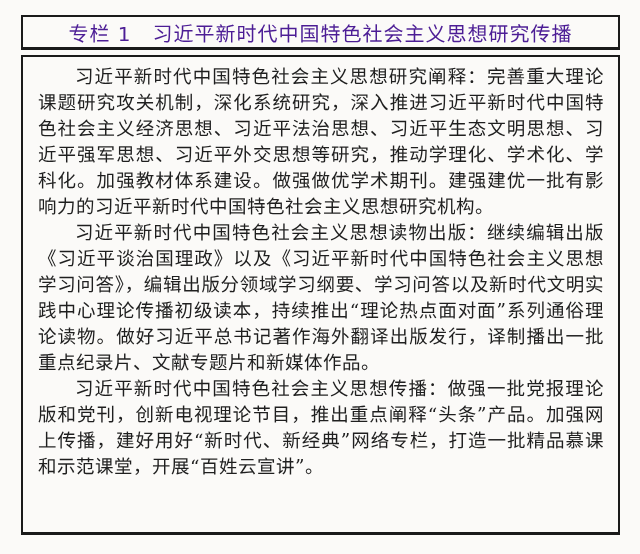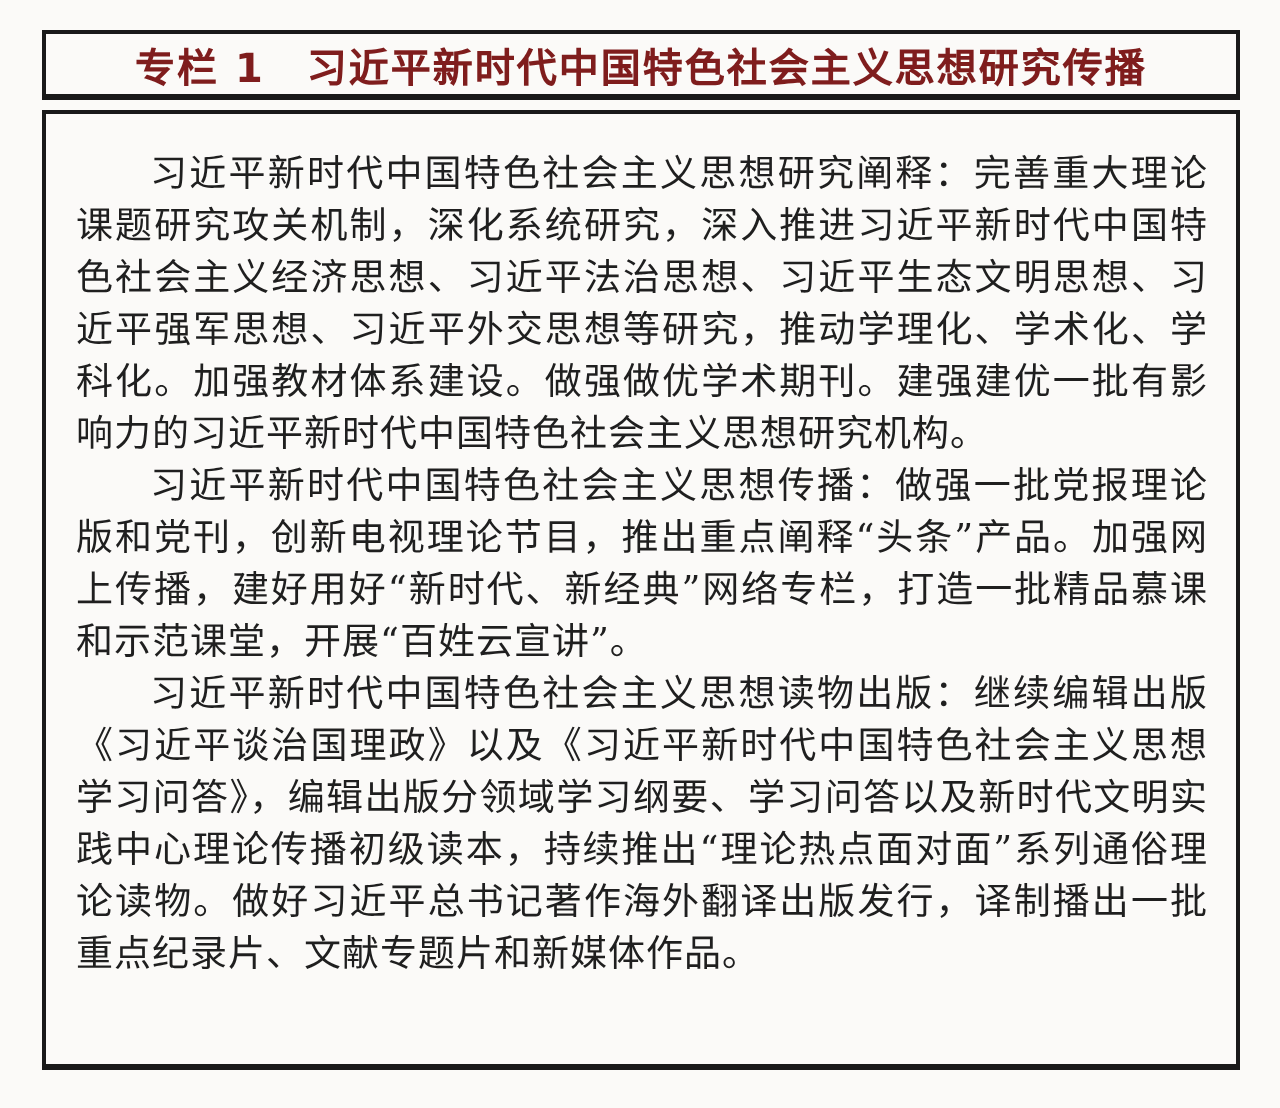--- a/index.html
+++ b/index.html
@@ -26,37 +26,37 @@
     box-sizing: border-box;
     border: 2px solid #1a1a1a;
     border-bottom-width: 3px;
     background: #fbfaf8;
     display: flex;
     align-items: center;
     justify-content: center;
   }
   .panel-title {
     font-family: "DejaVu Sans", "Liberation Sans", sans-serif;
-    font-weight: bold;
+    font-weight: normal;
     font-size: 20px;
     letter-spacing: 1px;
     white-space: nowrap;
-    color: #7f1d1d;
+    color: #4c1d95;
   }
   .panel-body {
     position: absolute;
     left: 21px;
     top: 55px;
     width: 599px;
     height: 480px;
     box-sizing: border-box;
     border: 2px solid #1a1a1a;
     border-bottom-width: 3px;
     background: #fbfaf8;
-    padding: 18px 14px 4px 15px;
+    padding: 7px 14px 4px 15px;
     overflow: hidden;
   }
   .panel-body p {
     margin: 0;
     text-indent: 2em;
     font-size: 18.5px;
     line-height: 26px;
     text-align: justify;
     text-justify: inter-ideograph;
     letter-spacing: 0.5px;
@@ -67,17 +67,17 @@
 <body>
 
 <div class="page">
 
   <div class="panel-header">
     <div class="panel-title">专栏 1　习近平新时代中国特色社会主义思想研究传播</div>
   </div>
 
   <div class="panel-body">
     <p>习近平新时代中国特色社会主义思想研究阐释：完善重大理论课题研究攻关机制，深化系统研究，深入推进习近平新时代中国特色社会主义经济思想、习近平法治思想、习近平生态文明思想、习近平强军思想、习近平外交思想等研究，推动学理化、学术化、学科化。加强教材体系建设。做强做优学术期刊。建强建优一批有影响力的习近平新时代中国特色社会主义思想研究机构。</p>
+    <p>习近平新时代中国特色社会主义思想读物出版：继续编辑出版《习近平谈治国理政》以及《习近平新时代中国特色社会主义思想学习问答》，编辑出版分领域学习纲要、学习问答以及新时代文明实践中心理论传播初级读本，持续推出“理论热点面对面”系列通俗理论读物。做好习近平总书记著作海外翻译出版发行，译制播出一批重点纪录片、文献专题片和新媒体作品。</p>
     <p>习近平新时代中国特色社会主义思想传播：做强一批党报理论版和党刊，创新电视理论节目，推出重点阐释“头条”产品。加强网上传播，建好用好“新时代、新经典”网络专栏，打造一批精品慕课和示范课堂，开展“百姓云宣讲”。</p>
-    <p>习近平新时代中国特色社会主义思想读物出版：继续编辑出版《习近平谈治国理政》以及《习近平新时代中国特色社会主义思想学习问答》，编辑出版分领域学习纲要、学习问答以及新时代文明实践中心理论传播初级读本，持续推出“理论热点面对面”系列通俗理论读物。做好习近平总书记著作海外翻译出版发行，译制播出一批重点纪录片、文献专题片和新媒体作品。</p>
   </div>
 
 </div>
 
 </body></html>

